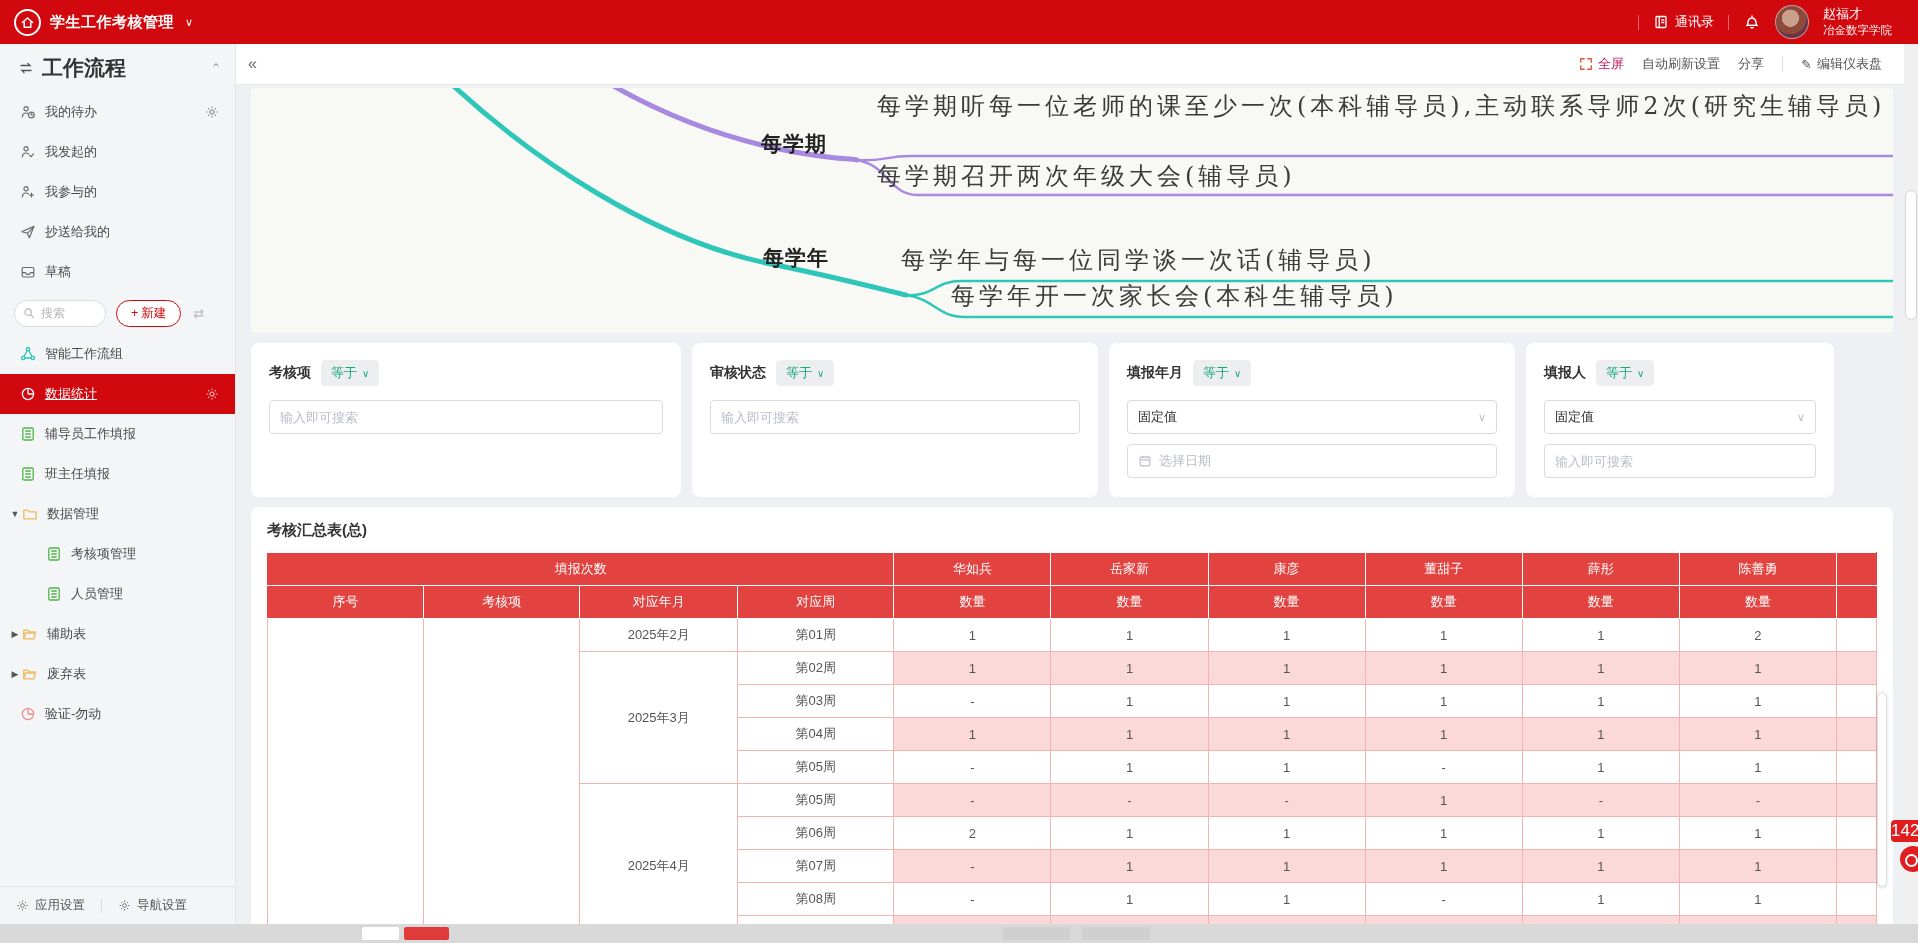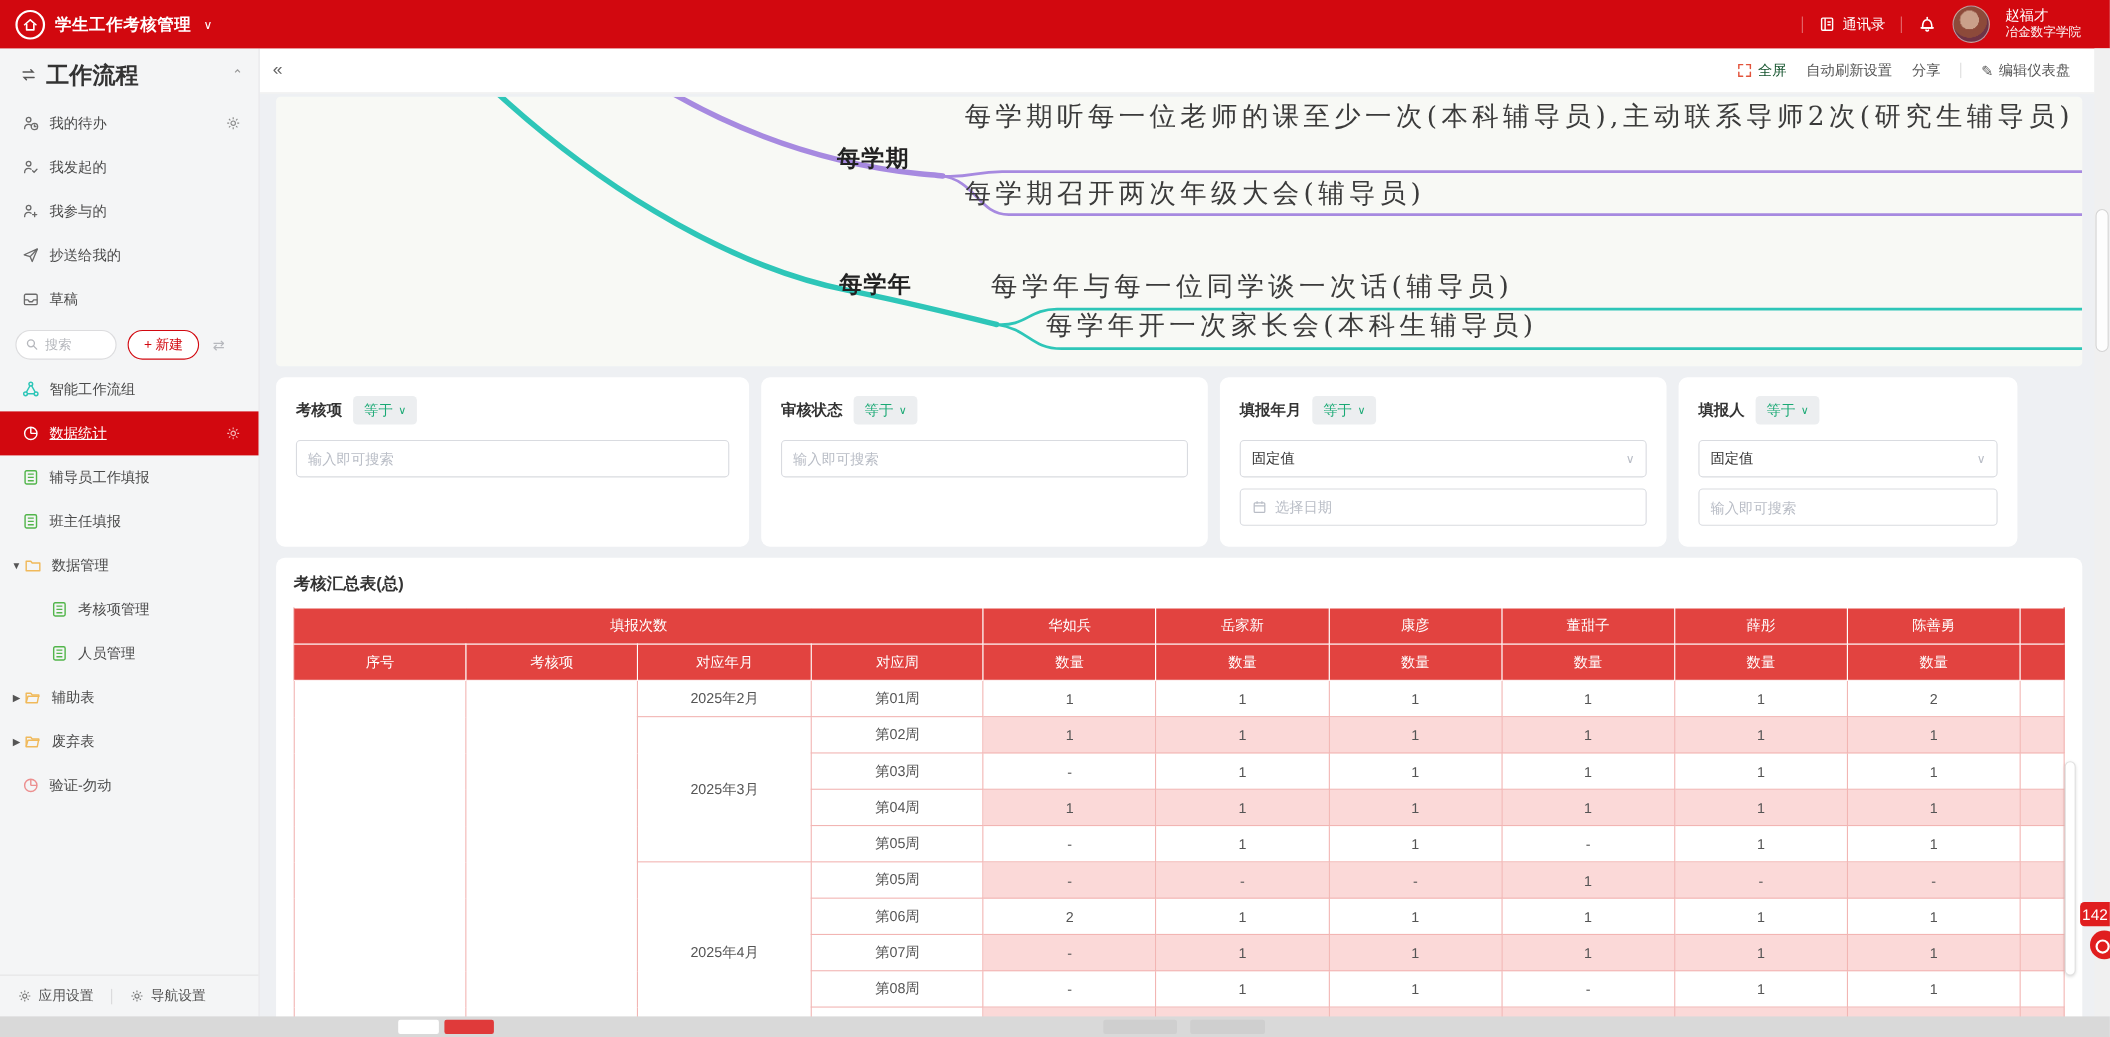--- a/index.html
+++ b/index.html
@@ -41,21 +41,21 @@
   .swap-ic { color:#b6b8bd; font-size:13px; margin-left:2px; }
   .sb-footer { position:absolute; left:0; bottom:0; width:100%; height:38px; border-top:1px solid #e4e4e6; display:flex; align-items:center; font-size:12.5px; color:#555; }
   .sb-footer .f-item { display:flex; align-items:center; gap:6px; padding:0 16px; cursor:pointer; }
   .sb-footer .f-div { width:1px; height:14px; background:#d9d9db; }
 
   
   .ctoolbar { position:absolute; left:236px; top:44px; width:1668px; height:41px; background:#fff; border-bottom:1px solid #ececec; display:flex; align-items:center; z-index:10; }
   .ct-collapse { color:#666; font-size:16px; padding:0 12px; cursor:pointer; }
   .ct-right { margin-left:auto; display:flex; align-items:center; gap:18px; padding-right:22px; font-size:13px; color:#555; }
   .ct-item { display:flex; align-items:center; gap:5px; cursor:pointer; }
-  .ct-item.hot { color:#14532d; }
+  .ct-item.hot { color:#be185d; }
   .ct-div { width:1px; height:14px; background:#ddd; }
 
   
   .dash { position:absolute; left:236px; top:85px; width:1668px; height:858px; padding:3px 11px 0 15px; }
 
   
   .mindmap { position:relative; width:1642px; height:245px; background:#f8f9f5; border-radius:4px; overflow:hidden; }
   .mm-node { position:absolute; font-size:21px; font-weight:bold; color:#222; letter-spacing:1px; }
   .mm-text { position:absolute; font-family:"DejaVu Serif","Liberation Serif",serif; font-size:24px; color:#3b3b3b; letter-spacing:4px; line-height:33px; }
 
@@ -90,21 +90,21 @@
 
   
   .bottom-strip { position:absolute; left:0; bottom:0; width:1918px; height:19px; background:#d9d9d9; z-index:50; }
   .bs-rect { position:absolute; top:3px; height:13px; border-radius:2px; }
   .bs-white { left:362px; width:37px; background:#fff; }
   .bs-red { left:404px; width:45px; background:#e03a3a; }
   .bs-g1 { left:1003px; width:67px; background:#cfcfcf; }
   .bs-g2 { left:1082px; width:68px; background:#cfcfcf; }
 
   
-  .fb-badge { position:absolute; right:0; top:820px; width:27px; height:22px; background:#e01e1f; color:#fff; font-size:14px; line-height:22px; text-align:center; border-radius:4px 0 0 4px; z-index:60; }
+  .fb-badge { position:absolute; right:0; top:820px; width:27px; height:22px; background:#e01e1f; color:#fff; font-size:17px; line-height:22px; text-align:center; border-radius:4px 0 0 4px; z-index:60; }
   .fb-circle { position:absolute; right:-8px; top:846px; width:26px; height:26px; background:#e01e1f; border-radius:50%; z-index:60; }
   .fb-circle::after { content:""; position:absolute; left:5px; top:8px; width:9px; height:9px; border:2px solid #fff; border-radius:50%; }
 
   svg.ic { display:block; }
 </style>
 </head>
 <body>
 
 <div class="topbar">
   <div class="tb-left">

